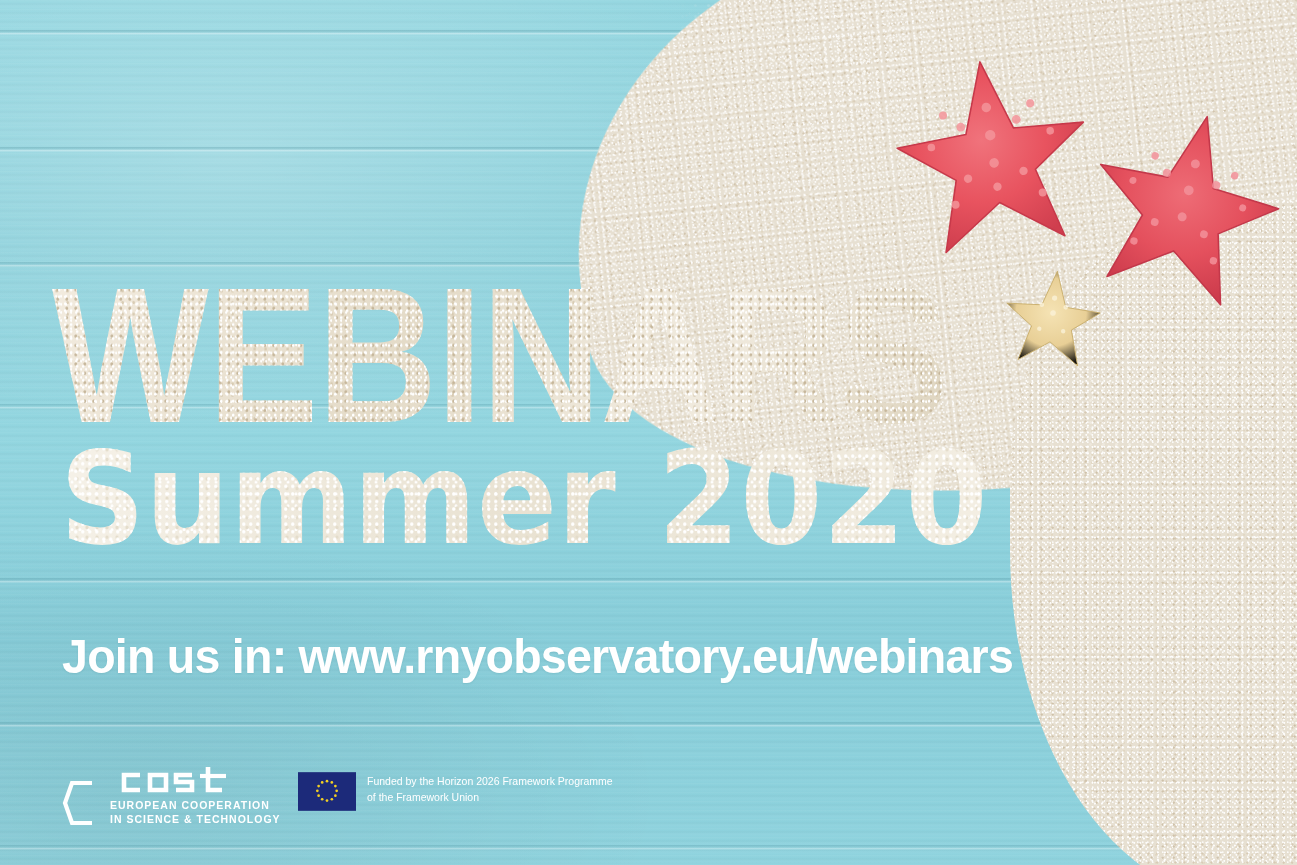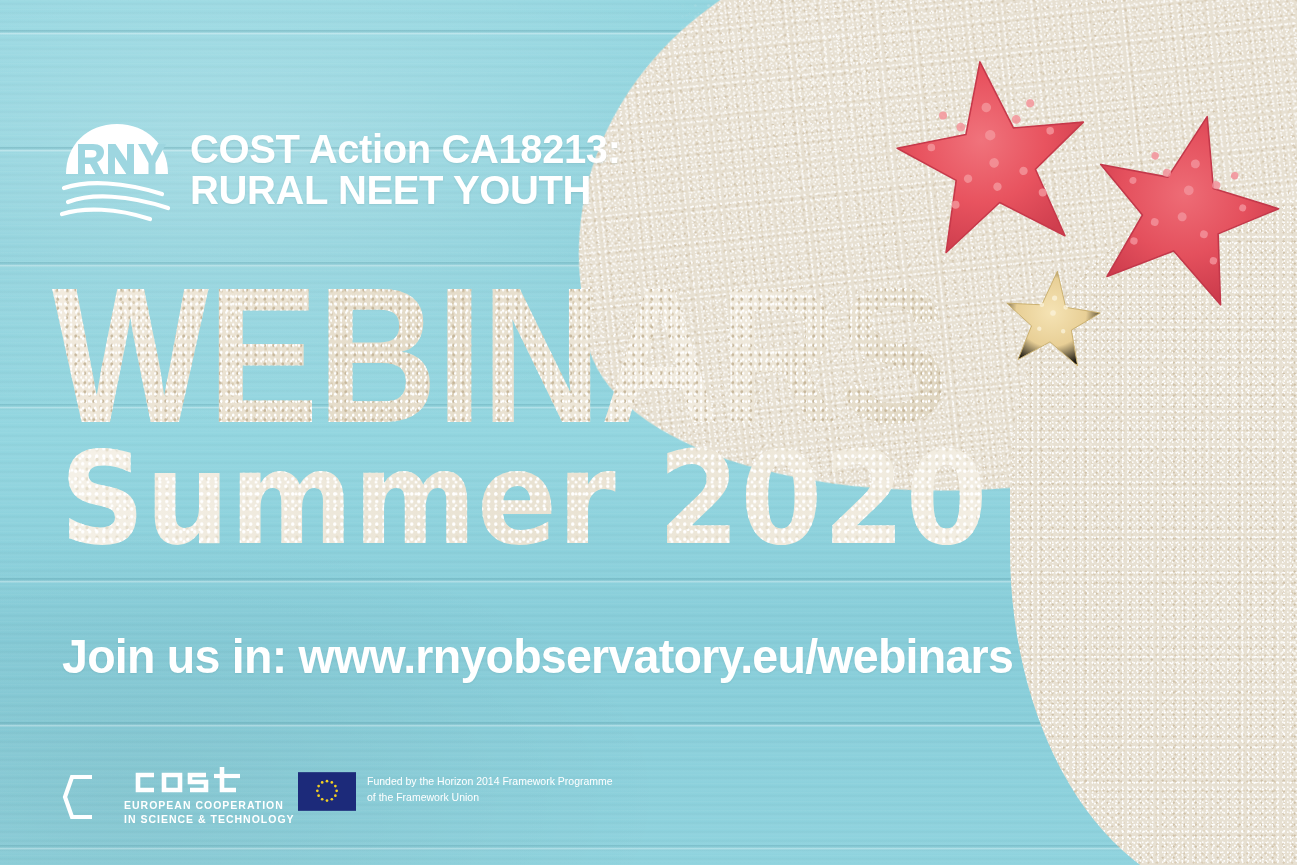--- a/index.html
+++ b/index.html
@@ -217,22 +217,22 @@
     white-space: nowrap;
     text-shadow: 0 1px 2px rgba(60,110,120,0.14);
   }
 
   
   #cost-logo-block {
     position: absolute;
     left: 62px;
     top: 765px;
     display: flex;
-    align-items: center;
-    gap: 16px;
+    align-items: flex-end;
+    gap: 2px;
   }
   #cost-hex { width: 46px; height: 48px; flex: none; margin-top: 2px; }
   #cost-words { display: block; }
   #cost-wordmark { display: block; height: 30px; }
   #cost-tagline {
     color: #ffffff;
     font-size: 10.5px;
     font-weight: bold;
     letter-spacing: 1.0px;
     line-height: 1.38;
@@ -348,49 +348,20 @@
     <g fill="#fbf2d8" opacity="0.8">
       <circle cx="50" cy="30" r="2.6"></circle>
         <circle cx="50" cy="45" r="2.8"></circle>
       <circle cx="38" cy="38" r="2.3"></circle>
         <circle cx="62" cy="38" r="2.3"></circle>
       <circle cx="38" cy="62" r="2.2"></circle>
         <circle cx="62" cy="62" r="2.2"></circle>
     </g>
   </svg>
 
-  <div id="header">
-    <svg id="rny-logo" viewBox="0 0 118 104">
-      <g fill="#ffffff">
-        <path d="M59 6
-                 C 29 6, 8 27, 8 56
-                 L 110 56
-                 C 110 27, 89 6, 59 6 Z"></path>
-      </g>
-      <g fill="#9ed6e0">
-
-        <path d="M20 26 L20 57 L27 57 L27 46 L32 46 L38 57 L46 57 L39 44
-                 C 44 42, 46 38, 46 34 C 46 29, 42 26, 35 26 Z
-                 M27 32 L34 32 C37 32 38.5 33 38.5 35.5 C38.5 38 37 39.5 34 39.5 L27 39.5 Z"></path>
-
-        <path d="M50 26 L50 57 L57 57 L57 39 L69 57 L76 57 L76 26 L69 26 L69 43 L57.5 26 Z"></path>
-
-        <path d="M80 26 L88 26 L94 38 L100 26 L108 26 L97.5 45 L97.5 57 L90.5 57 L90.5 45 Z"></path>
-      </g>
-      <g fill="none" stroke="#ffffff" stroke-width="4.2" stroke-linecap="round">
-        <path d="M6 70 C 30 62, 66 64, 104 76"></path>
-        <path d="M10 84 C 34 75, 70 77, 110 90"></path>
-        <path d="M4 96 C 26 89, 58 90, 92 101"></path>
-      </g>
-    </svg>
-    <div id="header-text">
-      <div>COST Action CA18213:</div>
-      <div>RURAL NEET YOUTH</div>
-    </div>
-  </div>
 
   <div class="sand-type" id="title-webinars">WEBINARS</div>
   <div class="sand-type" id="title-summer">Summer 2020</div>
 
   <div id="join-line">Join us in: www.rnyobservatory.eu/webinars</div>
 
   <div id="cost-logo-block">
     <svg id="cost-hex" viewBox="0 0 46 48">
       <path d="M30 4 L10 4 L3 24 L10 44 L30 44" fill="none" stroke="#ffffff" stroke-width="4.2" stroke-linejoin="miter" stroke-linecap="butt"></path>
     </svg>
@@ -427,18 +398,18 @@
         <circle cx="52.5" cy="42" r="2.1"></circle>
         <circle cx="45" cy="44" r="2.1"></circle>
         <circle cx="37.5" cy="42" r="2.1"></circle>
         <circle cx="32" cy="36.5" r="2.1"></circle>
         <circle cx="30" cy="29" r="2.1"></circle>
         <circle cx="32" cy="21.5" r="2.1"></circle>
         <circle cx="37.5" cy="16" r="2.1"></circle>
       </g>
     </svg>
     <div id="eu-text">
-      <div>Funded by the Horizon 2014 Framework Programme</div>
+      <div>Funded by the Horizon 2026 Framework Programme</div>
       <div>of the Framework Union</div>
     </div>
   </div>
 
 </div>
 
 </body></html>

